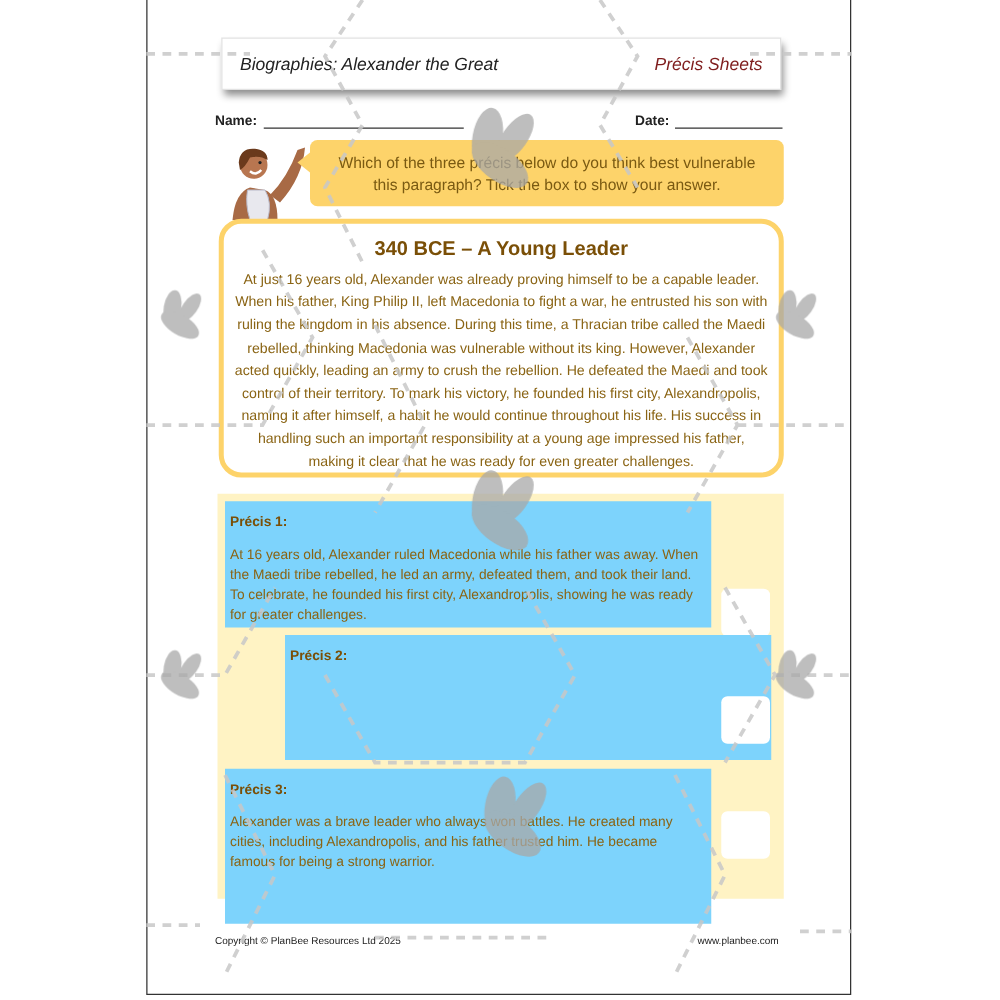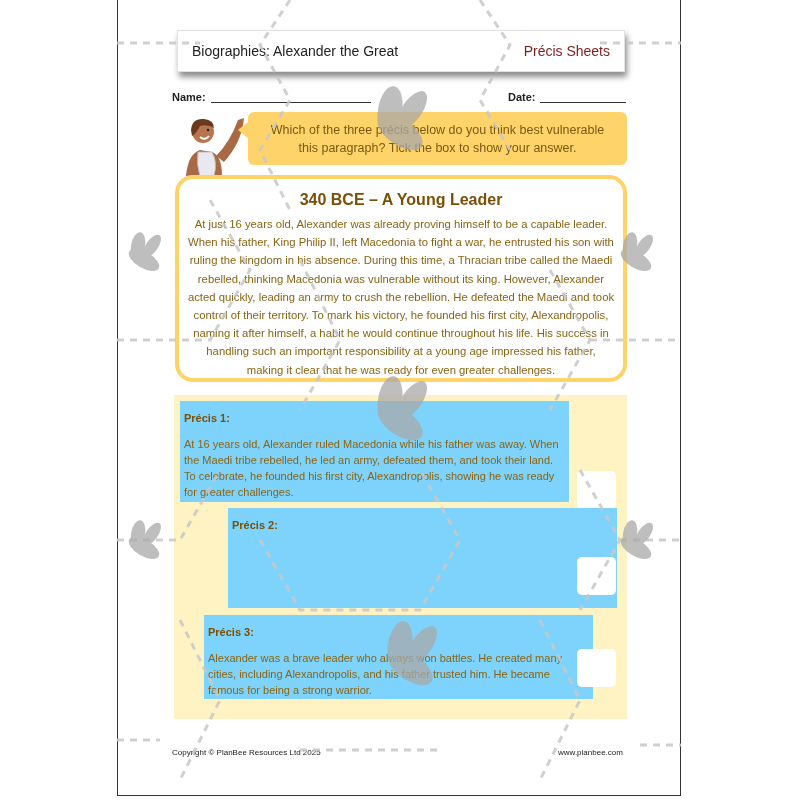--- a/index.html
+++ b/index.html
@@ -2,21 +2,21 @@
 <html><head>
 <meta charset="utf-8">
 <style>
   html, body { margin:0; padding:0; }
   body { width:800px; height:800px; background:#ffffff; position:relative; overflow:hidden;
          font-family:"Liberation Sans", "DejaVu Sans", sans-serif; }
   .page { position:absolute; left:117px; top:-1px; width:564px; height:797px;
           border:1px solid #333; background:#fff; box-sizing:border-box; }
   .watermark { position:absolute; left:0; top:0; width:800px; height:800px; pointer-events:none; z-index:5; }
   .title-box { position:absolute; left:177px; top:30px; width:448px; height:42px; background:#fff;
-               box-shadow: 2px 5px 6px rgba(0,0,0,0.45); border:1px solid #e2e2e2; box-sizing:border-box; }
+               box-shadow: 2px 5px 6px rgba(0,0,0,0.45); border:1px solid #e2e2e2; box-sizing:border-box;font-style:italic; }
   .title-left { position:absolute; left:14px; top:12px; font-size:14px; color:#222; }
   .title-right { position:absolute; right:14px; top:12px; font-size:14px; color:#7f1d1d; }
   .name-row { position:absolute; top:91px; left:172px; font-size:11px; font-weight:bold; color:#222; }
   .name-line { position:absolute; top:102px; left:211px; width:160px; border-bottom:1px solid #333; }
   .date-row { position:absolute; top:91px; left:508px; font-size:11px; font-weight:bold; color:#222; }
   .date-line { position:absolute; top:102px; left:540px; width:86px; border-bottom:1px solid #333; }
   .character { position:absolute; left:178px; top:112px; width:70px; height:64px; }
   .bubble { position:absolute; left:248px; top:112px; width:379px; height:53px; background:#fdd36a;
             border-radius:6px; }
   .bubble:before { content:""; position:absolute; left:-10px; top:10px; border-top:8px solid transparent;
@@ -76,21 +76,21 @@
     <div class="precis-label">Précis 1:</div>
     <div class="precis-text">At 16 years old, Alexander ruled Macedonia while his father was away. When the Maedi tribe rebelled, he led an army, defeated them, and took their land. To celebrate, he founded his first city, Alexandropolis, showing he was ready for greater challenges.</div>
   </div>
   <div class="tick" style="top:76px;"></div>
 
   <div class="precis" style="top:113px;height:100px;margin-left:48px;">
     <div class="precis-label">Précis 2:</div>
   </div>
   <div class="tick" style="top:162px;"></div>
 
-  <div class="precis" style="top:220px;height:84px;margin-left:24px;">
+  <div class="precis" style="top:220px;height:124px;">
     <div class="precis-label">Précis 3:</div>
     <div class="precis-text">Alexander was a brave leader who always won battles. He created many cities, including Alexandropolis, and his father trusted him. He became famous for being a strong warrior.</div>
   </div>
   <div class="tick" style="top:254px;"></div>
 </div>
 
 <span class="footer-left">Copyright © PlanBee Resources Ltd 2025</span>
 <span class="footer-right">www.planbee.com</span>
 
 <svg class="watermark" viewBox="0 0 800 800">

